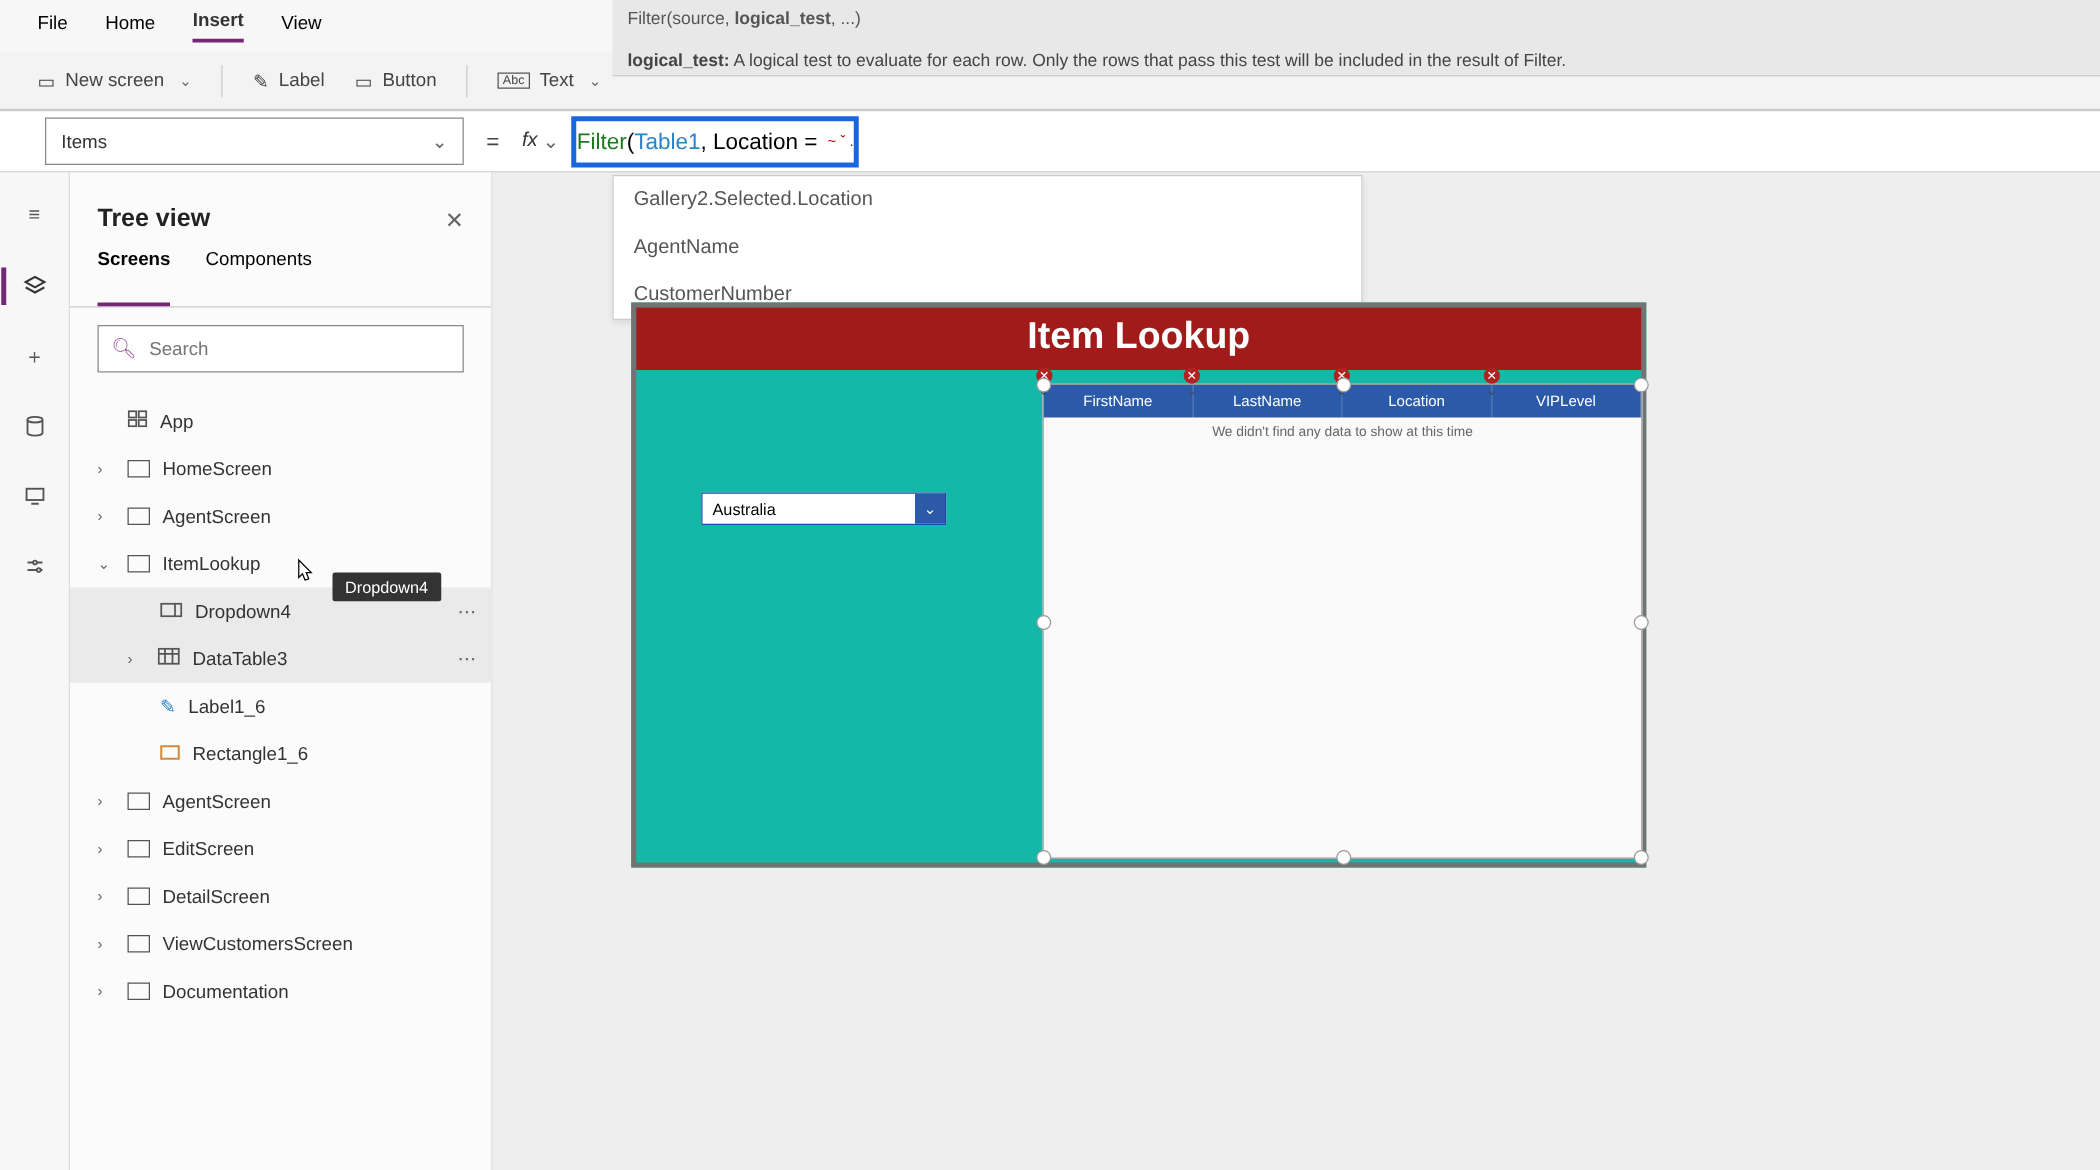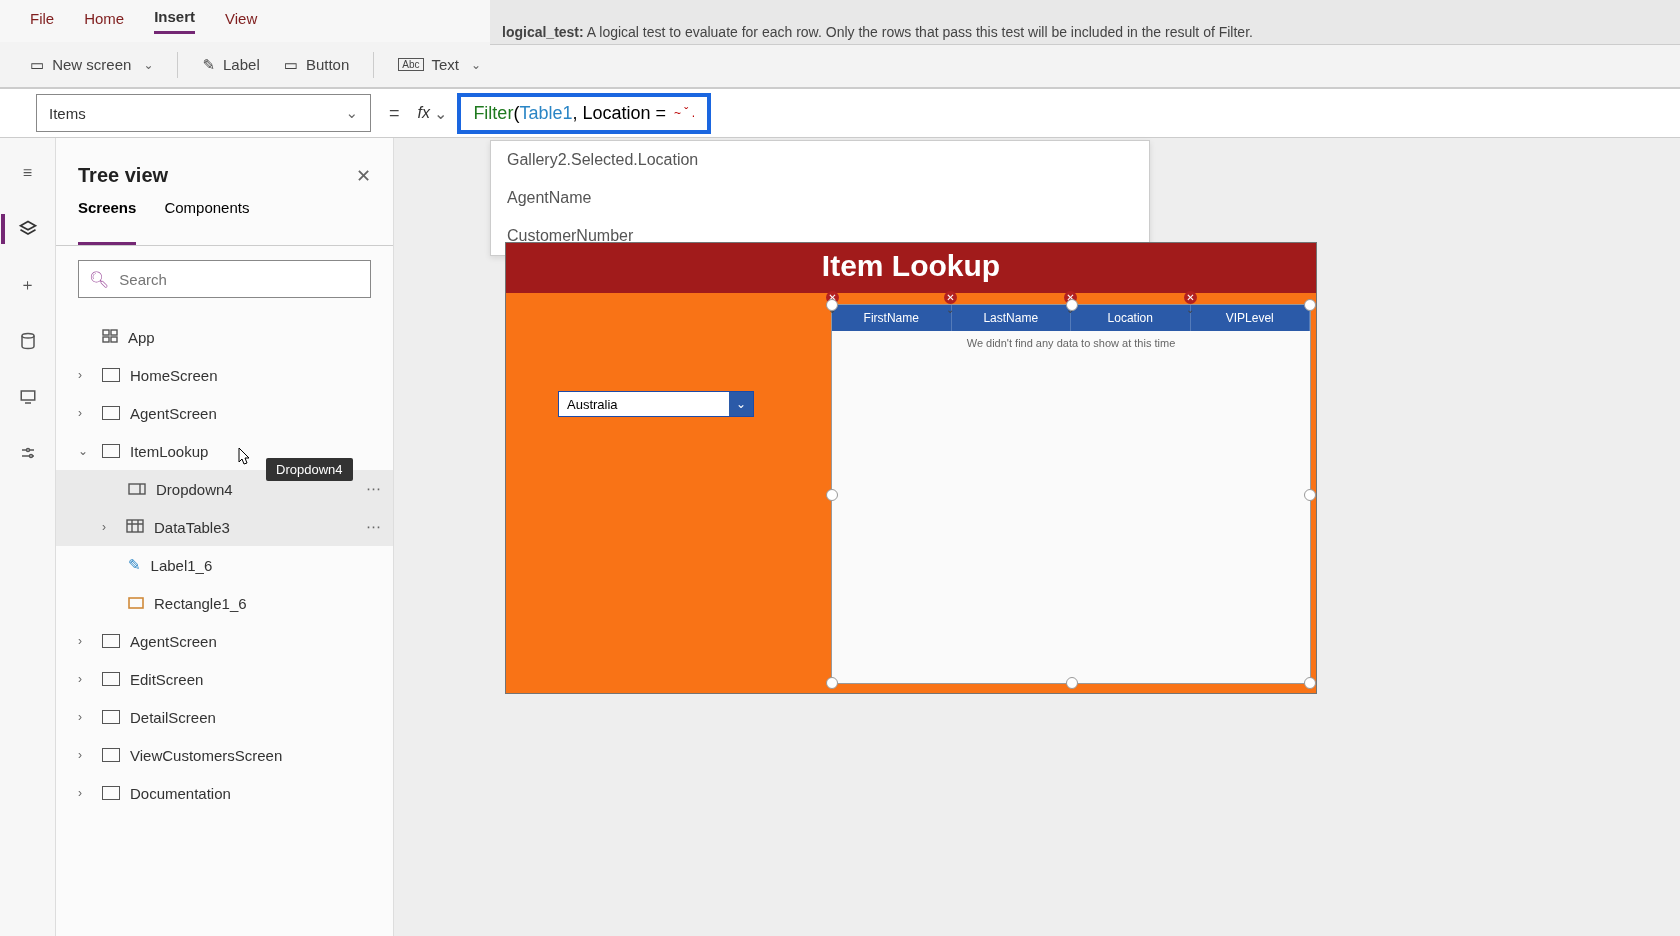--- a/index.html
+++ b/index.html
@@ -1,20 +1,20 @@
 <!DOCTYPE html>
 <html><head>
 <meta charset="utf-8">
 <style>
 * { margin: 0; padding: 0; box-sizing: border-box; font-family: "Segoe UI", Arial, sans-serif; }
 body { background: #eeeeee; width: 1680px; height: 936px; overflow: hidden; position: relative; }
 
 
 .menubar { height: 42px; display: flex; align-items: center; padding: 0 30px; gap: 30px; background: #f7f7f7; }
-.menubar .menu-item { font-size: 15px; color: #7f1d1d; cursor: pointer; padding-bottom: 6px; }
+.menubar .menu-item { font-size: 15px; color: #000000; cursor: pointer; padding-bottom: 6px; }
 .menubar .menu-item.active { color: #333; font-weight: 600; border-bottom: 3px solid #742774; }
 
 
 .ribbon { height: 46px; display: flex; align-items: center; padding-left: 30px; gap: 24px; background: #f3f3f3; border-bottom: 1px solid #ccc; }
 .ribbon .rbtn { display: flex; align-items: center; gap: 8px; font-size: 15px; color: #444; cursor: pointer; }
 .ribbon .caret::after { content: "⌄"; font-size: 12px; color: #666; margin-left: 4px; }
 .ribbon .sep { width: 1px; height: 26px; background: #ccc; }
 
 
 .fx-help { position: absolute; top: 0; left: 490px; right: 0; background: #e8e8e8; padding: 6px 12px 4px; font-size: 14px; color: #444; border-bottom: 1px solid #ccc; }
@@ -23,27 +23,27 @@
 .fx-help .desc { margin-top: 18px; font-size: 14px; color: #444; }
 .fx-help .desc b { font-weight: 600; }
 
 
 .fxrow { position: absolute; top: 88px; left: 0; right: 0; height: 50px; display: flex; align-items: center; background: #fff; border-top: 1px solid #ccc; border-bottom: 1px solid #ccc; }
 .fxrow .prop-select { margin-left: 36px; width: 335px; height: 38px; border: 1px solid #888; background: #fff; display: flex; align-items: center; padding: 0 12px; font-size: 15px; color: #333; justify-content: space-between; }
 .fxrow .prop-select .dd-caret { color: #666; }
 .fxrow .eq { margin: 0 18px; font-size: 18px; color: #444; }
 .fxrow .fx-label { font-style: italic; font-size: 16px; color: #333; margin-right: 4px; }
 .fxrow .fx-caret { color: #666; margin-right: 10px; }
-.fxrow .fx-box { border: 4px solid #1a66e0; padding: 6px 12px; background: #fff; font-family: Consolas, monospace; font-size: 18px; display:flex; align-items:center; }
+.fxrow .fx-box { border: 4px solid #1a66e0; padding: 6px 0; background: #fff; font-family: Consolas, monospace; font-size: 18px; display:flex; align-items:center; }
 .fx-code .fn { color: #1f7a1f; }
 .fx-code .tbl { color: #2a85c5; }
 .fx-error { color: #b00; font-size: 12px; margin-left: 8px; vertical-align: sub; }
 
 
-.intellisense { position: absolute; top: 140px; left: 490px; background: #fff; border: 1px solid #ccc; width: 660px; box-shadow: 0 2px 6px rgba(0,0,0,.1); }
+.intellisense { position: absolute; top: 140px; left: 490px; background: #fff; border: 1px solid #ccc; width: 600px; box-shadow: 0 2px 6px rgba(0,0,0,.1); }
 .intellisense .item { padding: 10px 16px; font-size: 16px; color: #555; cursor: pointer; }
 
 
 .leftrail { position: absolute; top: 138px; left: 0; width: 56px; bottom: 0; background: #f7f7f7; border-right: 1px solid #ddd; display: flex; flex-direction: column; align-items: center; padding-top: 24px; gap: 34px; }
 .leftrail .ricon { width: 22px; height: 22px; display:flex; align-items:center; justify-content:center; color:#555; cursor:pointer; }
 .leftrail .ricon.active { position:relative; }
 .leftrail .ricon.active::before { content:""; position:absolute; left:-16px; top:-4px; bottom:-4px; width:4px; background:#742774; }
 
 
 .treepanel { position: absolute; top: 138px; left: 56px; width: 338px; bottom: 0; background: #fbfbfb; border-right: 1px solid #ddd; }
@@ -59,21 +59,21 @@
 .treelist .node { display:flex; align-items:center; height: 38px; padding: 0 10px 0 22px; gap:10px; font-size:15px; color:#333; cursor:pointer; }
 .treelist .node.child1 { padding-left: 46px; }
 .treelist .node.child2 { padding-left: 72px; }
 .treelist .node.sel { background:#eaeaea; }
 .treelist .node .chev { width:14px; color:#666; font-size:12px; }
 .treelist .node .nicon { width:18px; height:14px; border:1.5px solid #555; display:inline-block; }
 .treelist .node .dots { margin-left:auto; color:#666; letter-spacing:2px; }
 .tooltip { position:absolute; background:#333; color:#fff; font-size:13px; padding:4px 10px; border-radius:2px; }
 
 
-.canvas { position:absolute; top:242px; left:505px; width:812px; height:452px; background:#f97316; border:1px solid #737373; }
+.canvas { position:absolute; top:242px; left:505px; width:812px; height:452px; background:#14b8a6; border:4px solid #737373; }
 .canvas .banner { background:#a11b1b; color:#fff; text-align:center; font-size:30px; font-weight:700; padding:6px 0 10px; }
 .canvas .dd { position:absolute; top:148px; left:52px; width:196px; height:26px; border:1.5px solid #1c4aa8; display:flex; align-items:center; background:#fff; }
 .canvas .dd .ddtext { flex:1; padding:0 8px; font-size:13px; }
 .canvas .dd .ddbtn { width:24px; background:#2b5aa8; color:#fff; display:flex; align-items:center; justify-content:center; height:100%; font-size:12px; }
 
 .dtable { position:absolute; top:61px; left:325px; width:480px; height:380px; border:1.5px solid #999; background:#fafafa; }
 .dtable .thead { display:flex; background:#2b5aa8; height:26px; }
 .dtable .thead .th { flex:1; color:#fff; font-size:12px; text-align:center; line-height:26px; border-right:1px solid rgba(255,255,255,.2); }
 .dtable .empty { text-align:center; font-size:11px; color:#666; padding:6px; }
 .colhandle { position:absolute; top:-14px; width:22px; height:18px; }
@@ -107,20 +107,23 @@
     <span>Button</span>
   </div>
   <div class="sep"></div>
   <div class="rbtn caret">
     <span style="border:1px solid #555;padding:0 3px;font-size:10px;">Abc</span>
     <span>Text</span>
   </div>
 </div>
 
 <div class="fx-help">
+  <div class="sig">
+    <span>Filter(source, </span><b>logical_test</b><span>, ...)</span>
+  </div>
   <div class="desc">
     <b>logical_test:</b><span> A logical test to evaluate for each row. Only the rows that pass this test will be included in the result of Filter.</span>
   </div>
 </div>
 
 <div class="fxrow">
   <div class="prop-select">
     <span>Items</span>
     <span class="dd-caret">⌄</span>
   </div>

